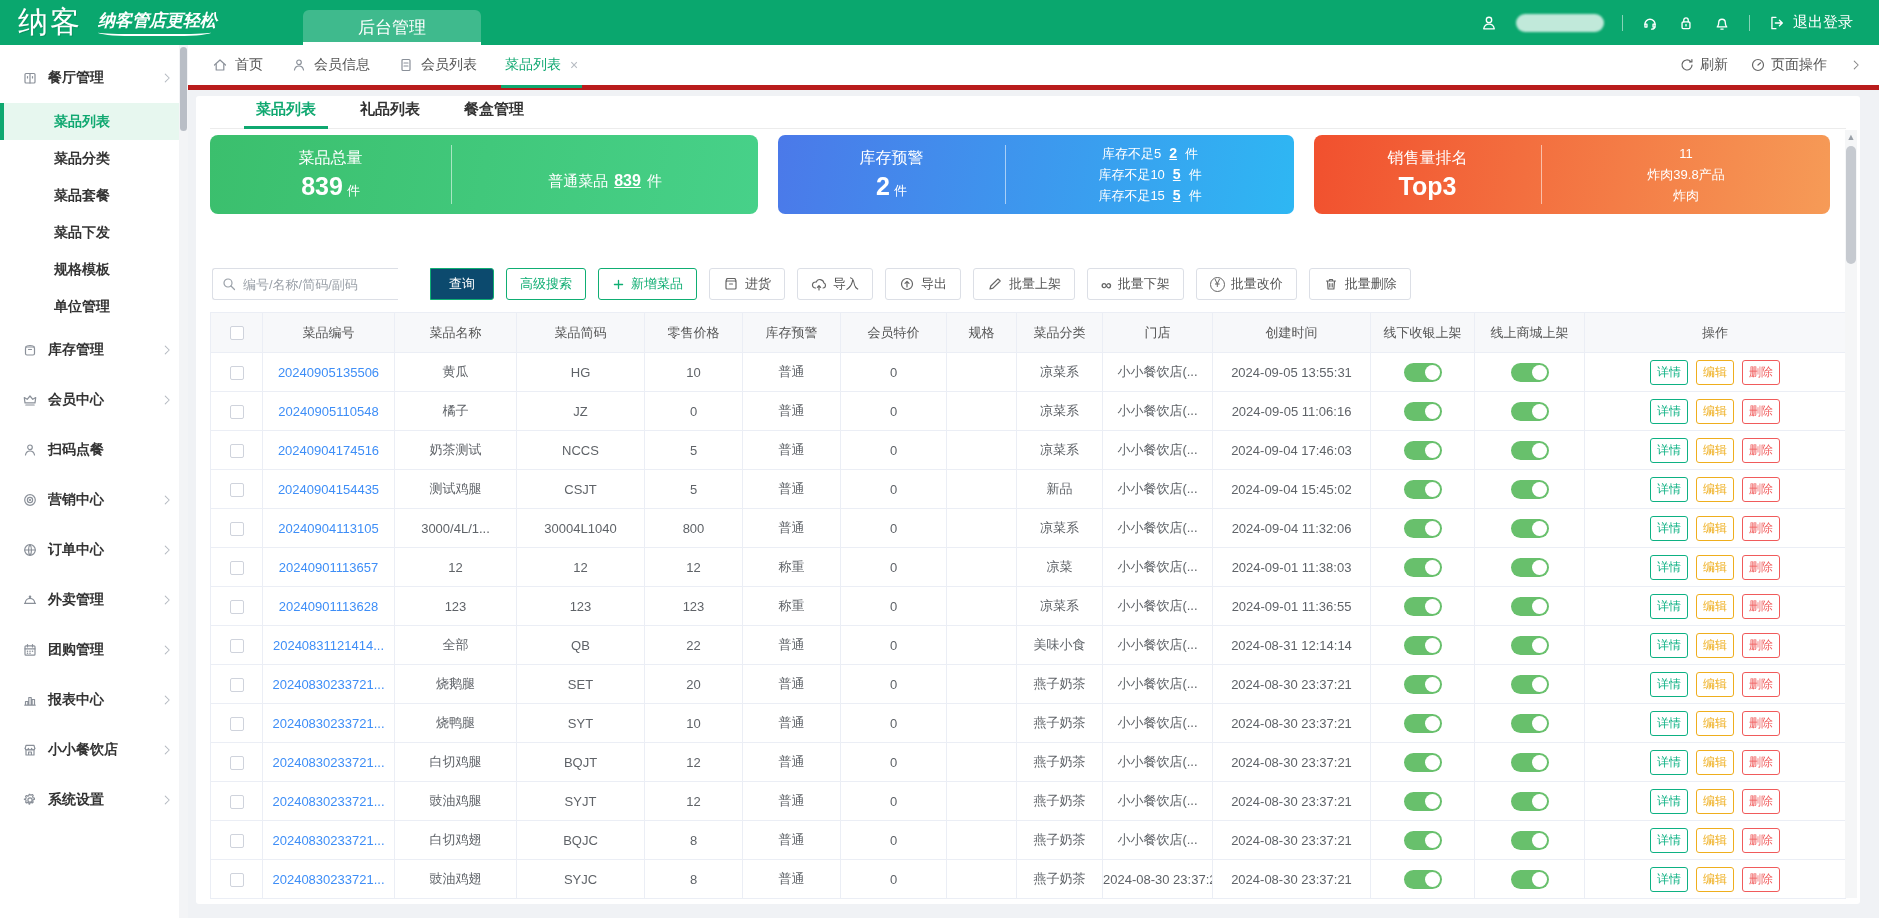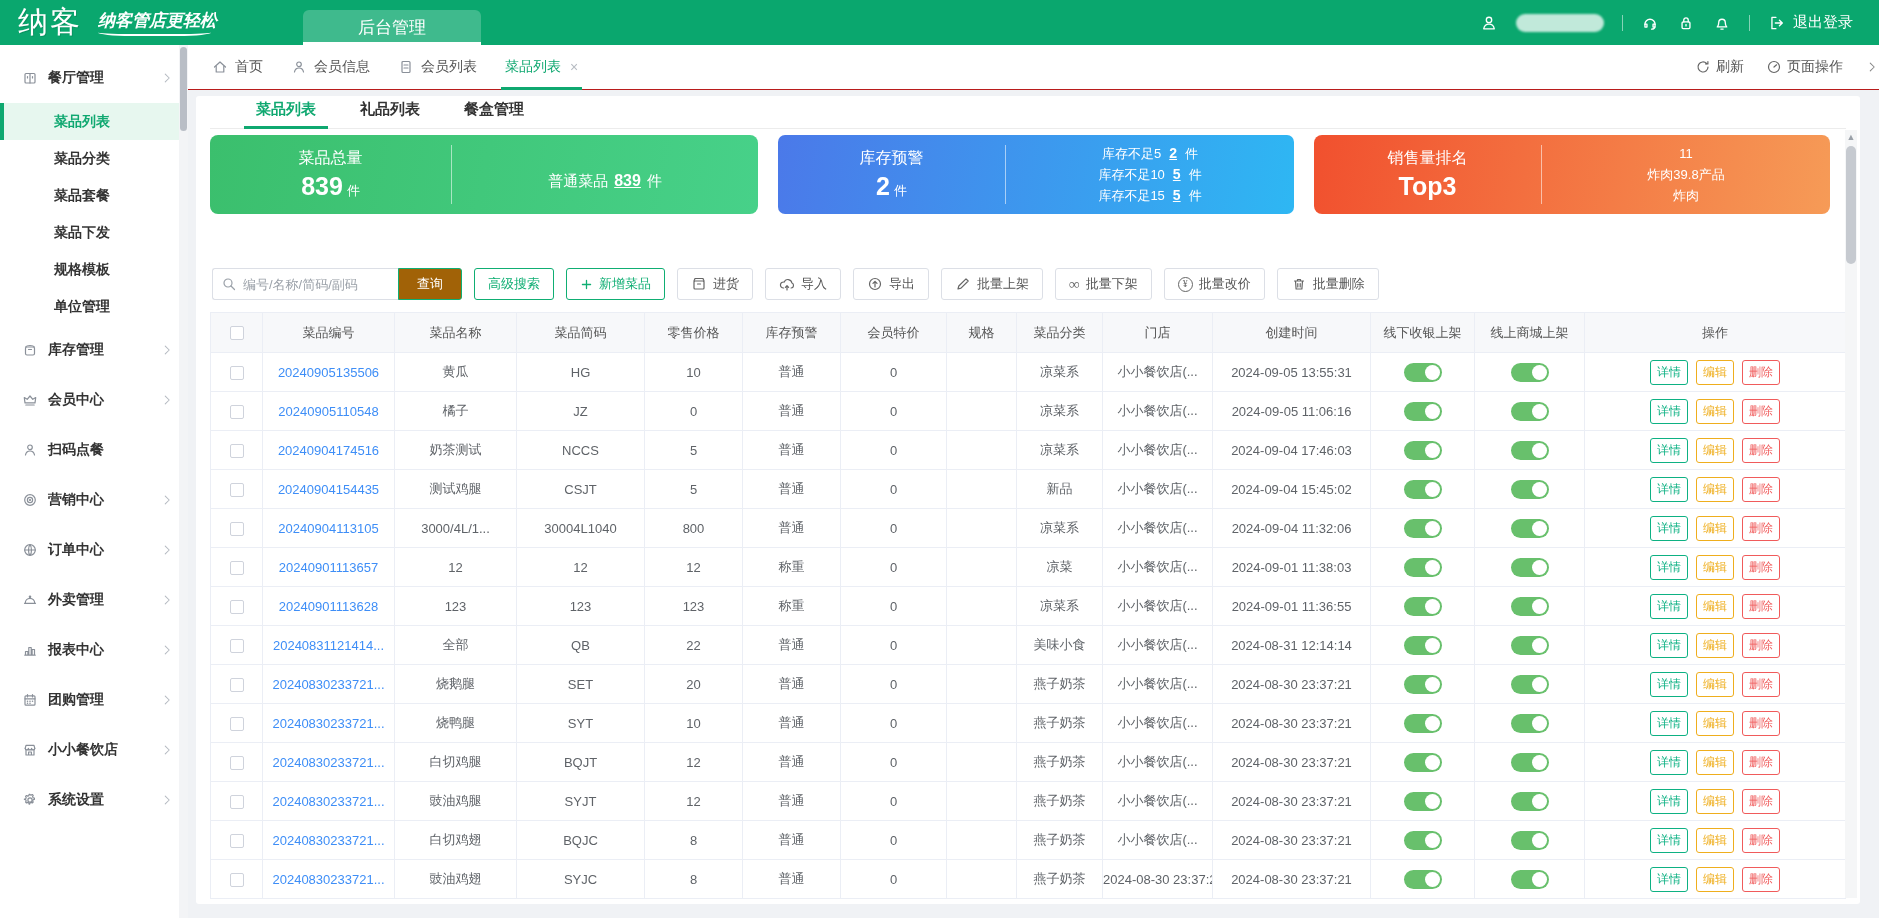--- a/index.html
+++ b/index.html
@@ -39,22 +39,22 @@
   .m-item .mi-ic { color:#8a9099; margin-right:10px; display:flex; }
   .m-item .chev { margin-left:auto; color:#b6bbc2; display:flex; }
   .m-item.active { color:#0fa870; }
   .m-item.active .mi-ic, .m-item.active .chev { color:#0fa870; }
   .sub-item { height:37px; display:flex; align-items:center; padding-left:50px; font-size:14px;
     font-weight:bold; color:#333; cursor:pointer; border-left:4px solid transparent; }
   .sub-item.active { background:#e7f7ef; color:#0fa870; border-left-color:#0fa870; }
 
   
   .main { flex:1; display:flex; flex-direction:column; min-width:0; }
-  .tabbar { height:45px; background:#fff; display:flex; align-items:center; padding:0 0 0 10px;
-    border-bottom:1px solid #b91c1c; }
+  .tabbar { height:45px; background:#fff; display:flex; align-items:center; padding:0 16px 0 10px;
+    border-bottom:5px solid #b91c1c; }
   .tab { height:45px; display:flex; align-items:center; gap:7px; padding:0 14px; color:#555;
     font-size:14px; cursor:pointer; position:relative; }
   .tab .t-ic { color:#8a9099; display:flex; }
   .tab.active { color:#0fa870; }
   .tab.active::after { content:''; position:absolute; left:10px; right:10px; bottom:0; height:3px; background:#0fa870; }
   .tab .t-close { color:#b6bbc2; font-size:14px; margin-left:2px; }
   .tabbar-right { margin-left:auto; display:flex; align-items:center; gap:22px; color:#555; }
   .tb-action { display:flex; align-items:center; gap:5px; cursor:pointer; font-size:14px; }
   .tb-action .t-ic { color:#666; display:flex; }
 
@@ -89,21 +89,21 @@
   .search-wrap { display:flex; align-items:center; }
   .search-box { width:186px; height:32px; border:1px solid #dcdfe6; border-right:none; border-radius:3px 0 0 3px;
     display:flex; align-items:center; padding:0 8px; color:#9aa0a8; }
   .search-box input { border:none; outline:none; width:150px; font-size:13px; margin-left:6px;
     font-family:inherit; color:#333; }
   .search-box input::placeholder { color:#9aa0a8; }
   .btn { height:32px; display:inline-flex; align-items:center; gap:6px; padding:0 13px; font-size:13px;
     border-radius:3px; border:1px solid #dcdfe6; background:#fff; color:#555; cursor:pointer; white-space:nowrap;
     font-family:inherit; }
   .btn .b-ic { display:flex; color:#666; font-style:normal; }
-  .btn-primary { background:#a16207; border-color:#0fae73; color:#fff; border-radius:0 3px 3px 0; padding:0 18px; }
+  .btn-primary { background:#0c4a6e; border-color:#0fae73; color:#fff; border-radius:0 3px 3px 0; padding:0 18px;margin-left:32px; }
   .btn-green { border-color:#0fae73; color:#0fae73; }
   .btn-green .b-ic { color:#0fae73; }
   .inf { font-size:15px; line-height:1; font-weight:bold; }
   .yen-circ { width:15px; height:15px; border:1.2px solid #666; border-radius:50%; display:flex;
     align-items:center; justify-content:center; font-size:10px; line-height:1; }
 
   
   .tbl-wrap { margin-top:12px; }
   table { border-collapse:collapse; table-layout:fixed; width:100%; }
   th,td { border:1px solid #ebeef5; font-size:13px; color:#5f6368; text-align:center; white-space:nowrap;
@@ -294,39 +294,39 @@
           <span>外卖管理</span>
           <span class="chev">
             <svg width="14" height="14" viewBox="0 0 16 16" fill="none" stroke="currentColor" stroke-width="1.2" stroke-linecap="round" stroke-linejoin="round">
               <path d="M6 3.5 10.5 8 6 12.5"></path>
             </svg>
           </span>
         </div>
         <div class="m-item">
           <span class="mi-ic">
             <svg width="16" height="16" viewBox="0 0 16 16" fill="none" stroke="currentColor" stroke-width="1.2" stroke-linecap="round" stroke-linejoin="round">
-              <path d="M3.5 13V9.5h2.4V13M6.8 13V5.5h2.4V13M10.1 13V7.5h2.4V13M2.8 13.2h10.4"></path>
-            </svg>
-          </span>
-          <span>报表中心</span>
-          <span class="chev">
-            <svg width="14" height="14" viewBox="0 0 16 16" fill="none" stroke="currentColor" stroke-width="1.2" stroke-linecap="round" stroke-linejoin="round">
-              <path d="M6 3.5 10.5 8 6 12.5"></path>
-            </svg>
-          </span>
-        </div>
-        <div class="m-item">
-          <span class="mi-ic">
-            <svg width="16" height="16" viewBox="0 0 16 16" fill="none" stroke="currentColor" stroke-width="1.2" stroke-linecap="round" stroke-linejoin="round">
               <rect x="3" y="3.8" width="10" height="9.4" rx="1"></rect>
               <path d="M3 6.8h10M5.5 2.5v2.5M10.5 2.5v2.5"></path>
               <path d="M5.5 9.2h.01M8 9.2h.01M10.5 9.2h.01M5.5 11.2h.01M8 11.2h.01" stroke-width="1.6"></path>
             </svg>
           </span>
           <span>团购管理</span>
+          <span class="chev">
+            <svg width="14" height="14" viewBox="0 0 16 16" fill="none" stroke="currentColor" stroke-width="1.2" stroke-linecap="round" stroke-linejoin="round">
+              <path d="M6 3.5 10.5 8 6 12.5"></path>
+            </svg>
+          </span>
+        </div>
+        <div class="m-item">
+          <span class="mi-ic">
+            <svg width="16" height="16" viewBox="0 0 16 16" fill="none" stroke="currentColor" stroke-width="1.2" stroke-linecap="round" stroke-linejoin="round">
+              <path d="M3.5 13V9.5h2.4V13M6.8 13V5.5h2.4V13M10.1 13V7.5h2.4V13M2.8 13.2h10.4"></path>
+            </svg>
+          </span>
+          <span>报表中心</span>
           <span class="chev">
             <svg width="14" height="14" viewBox="0 0 16 16" fill="none" stroke="currentColor" stroke-width="1.2" stroke-linecap="round" stroke-linejoin="round">
               <path d="M6 3.5 10.5 8 6 12.5"></path>
             </svg>
           </span>
         </div>
         <div class="m-item">
           <span class="mi-ic">
             <svg width="16" height="16" viewBox="0 0 16 16" fill="none" stroke="currentColor" stroke-width="1.2" stroke-linecap="round" stroke-linejoin="round">
               <path d="M3.2 6.3 4 3.3h8l.8 3"></path>
@@ -478,21 +478,21 @@
               <span id="ic-search">
                   <svg width="16" height="16" viewBox="0 0 16 16" fill="none" stroke="currentColor" stroke-width="1.2" stroke-linecap="round" stroke-linejoin="round">
                     <circle cx="7" cy="7" r="4"></circle>
                     <path d="M10 10l3.5 3.5"></path>
                   </svg>
                 </span>
               <input type="text" placeholder="编号/名称/简码/副码" style="">
             </div>
             <button class="btn btn-primary">查询</button>
           </div>
-          <div id="toolbar-btns" style="display:flex;gap:12px;align-items:center;font-family:Liberation Serif, serif;">
+          <div id="toolbar-btns" style="display:flex;gap:12px;align-items:center;">
               <button class="btn btn-green">
                 <span>高级搜索</span>
               </button>
               <button class="btn btn-green">
                 <i class="b-ic">
                   <svg width="13" height="13" viewBox="0 0 16 16" fill="none" stroke="currentColor" stroke-width="1.2" stroke-linecap="round" stroke-linejoin="round">
                     <path d="M8 3v10M3 8h10" stroke-width="1.6"></path>
                   </svg>
                 </i>
                 <span>新增菜品</span>

